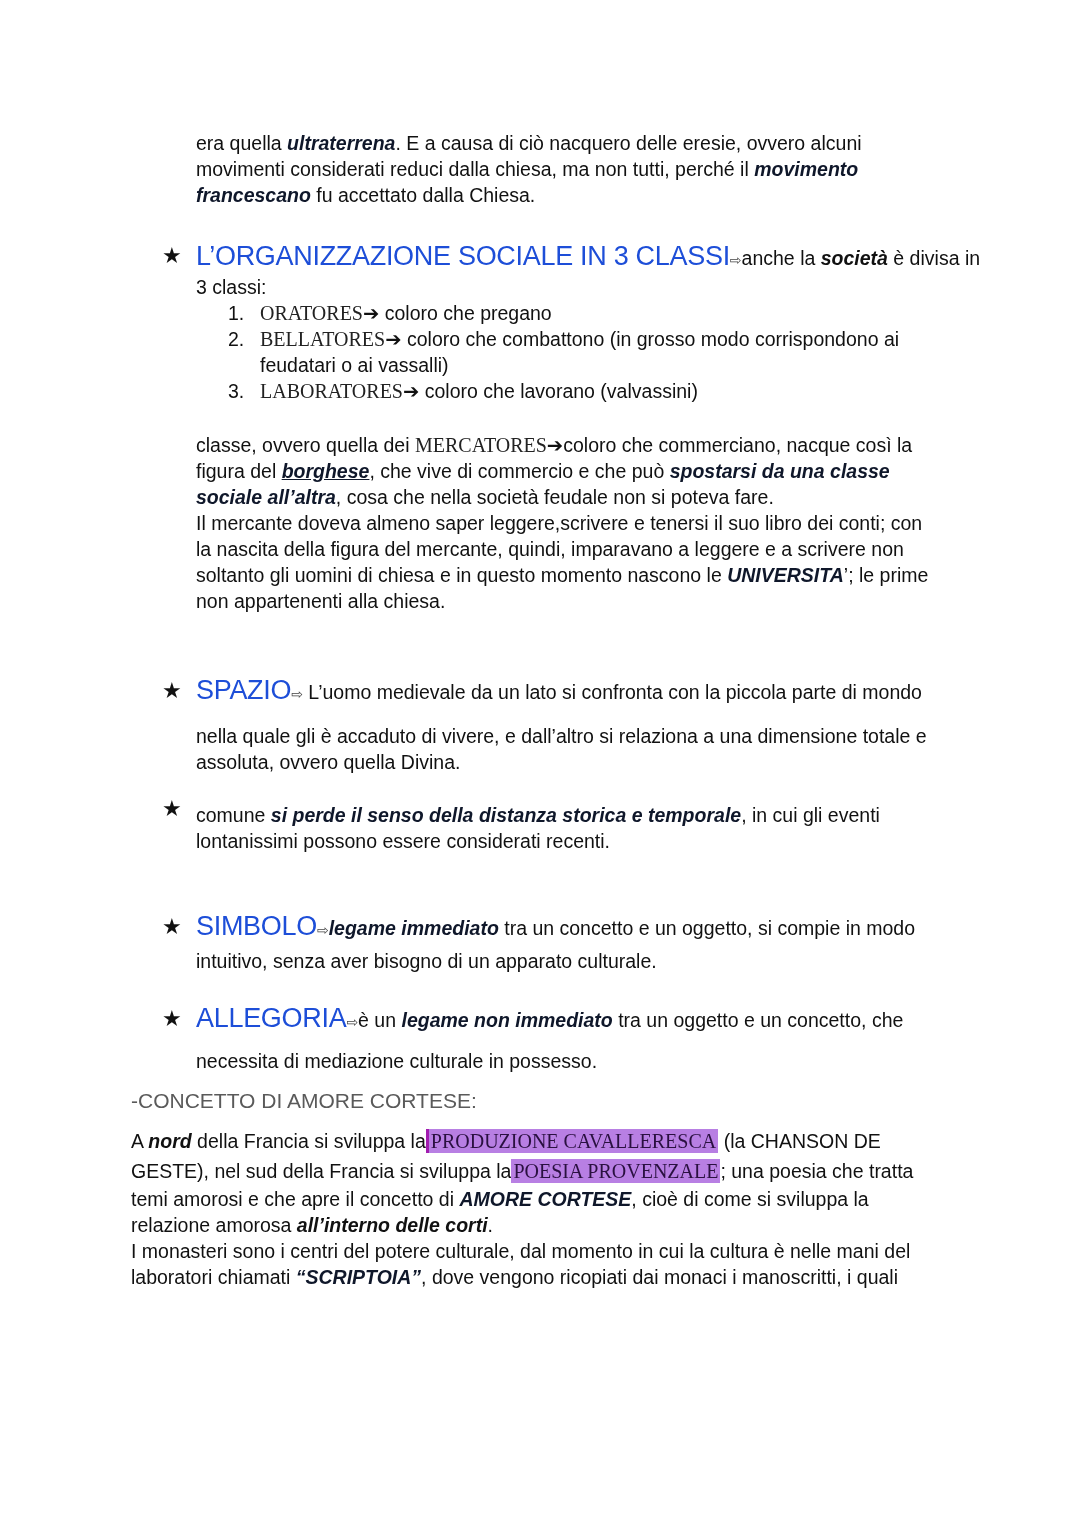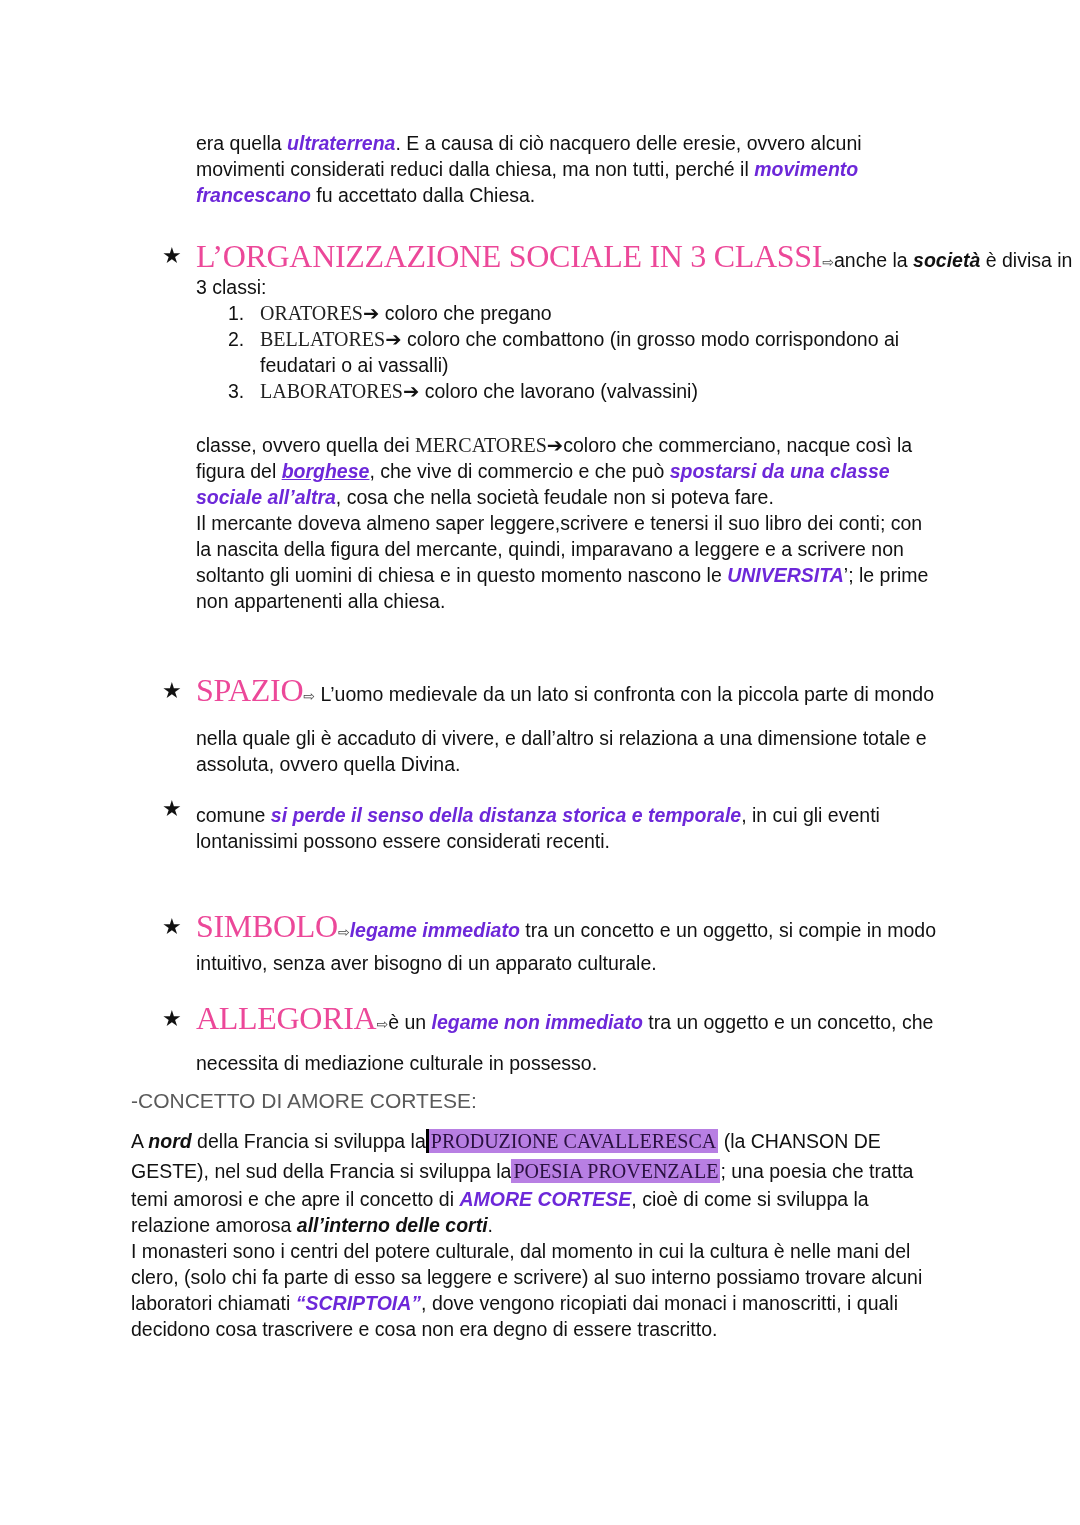--- a/index.html
+++ b/index.html
@@ -1,25 +1,25 @@
 <!DOCTYPE html>
 <html><head>
 <meta charset="utf-8">
 <style>
   html, body { margin: 0; padding: 0; background: #ffffff; }
   body { width: 1080px; height: 1525px; position: relative; overflow: hidden;
          font-family: "Liberation Sans", sans-serif; color: #111; font-size: 19.5px; }
   .p { position: absolute; line-height: 26px; }
-  .term { font-family: Liberation Serif, serif; font-size: 32px; letter-spacing: -0.3px; color: #ec4899; }
+  .term { font-family: Liberation Sans, sans-serif; font-size: 27px; letter-spacing: -0.3px; color: #1d4ed8; }
   .term-sm { font-family: "Liberation Serif", serif; font-size: 20px; color: #222; }
-  .hl { color: #6d28d9; font-weight: bold; font-style: italic; }
+  .hl { color: #0f172a; font-weight: bold; font-style: italic; }
   .bi { font-weight: bold; font-style: italic; }
   .u { text-decoration: underline; }
   .mark { background: #b87fe3; font-family: "Liberation Serif", serif; font-size: 20px; color: #2a1040; padding: 1px 2px; }
-  .mark.left { border-left: 3px solid #000000; }
+  .mark.left { border-left: 3px solid #a21caf; }
   .star { position: absolute; left: 162px; font-size: 22px; line-height: 26px; }
   .list-item { position: absolute; left: 228px; line-height: 26px; }
   .list-item .num { display: inline-block; width: 32px; }
   .arrow-small { font-size: 14px; color: #444; }
   .heading { position: absolute; left: 131px; color: #5a5a5a; font-size: 21px; }
 </style>
 </head>
 <body>
 
 <div class="p" style="left:196px; top:130px;">
@@ -81,16 +81,14 @@
 </div>
 
 <div class="heading p" style="top:1088px;">-CONCETTO DI AMORE CORTESE:</div>
 
 <div class="p" style="left:131px; top:1126px;">
   <div style="line-height:30px;"><span>A </span><span class="bi">nord</span><span> della Francia si sviluppa la</span><span class="mark left">PRODUZIONE CAVALLERESCA</span><span> (la CHANSON DE</span></div>
   <div style="line-height:30px;"><span>GESTE), nel sud della Francia si sviluppa la</span><span class="mark">POESIA PROVENZALE</span><span>; una poesia che tratta</span></div>
   <div><span>temi amorosi e che apre il concetto di </span><span class="hl" style="font-style:italic;">AMORE CORTESE</span><span>, cioè di come si sviluppa la</span></div>
   <div><span>relazione amorosa </span><span class="bi">all’interno delle corti</span><span>.</span></div>
   <div>I monasteri sono i centri del potere culturale, dal momento in cui la cultura è nelle mani del</div>
-  <div>clero, (solo chi fa parte di esso sa leggere e scrivere) al suo interno possiamo trovare alcuni</div>
   <div><span>laboratori chiamati </span><span class="hl">“SCRIPTOIA”</span><span>, dove vengono ricopiati dai monaci i manoscritti, i quali</span></div>
-  <div>decidono cosa trascrivere e cosa non era degno di essere trascritto.</div>
 </div>
 
 </body></html>

